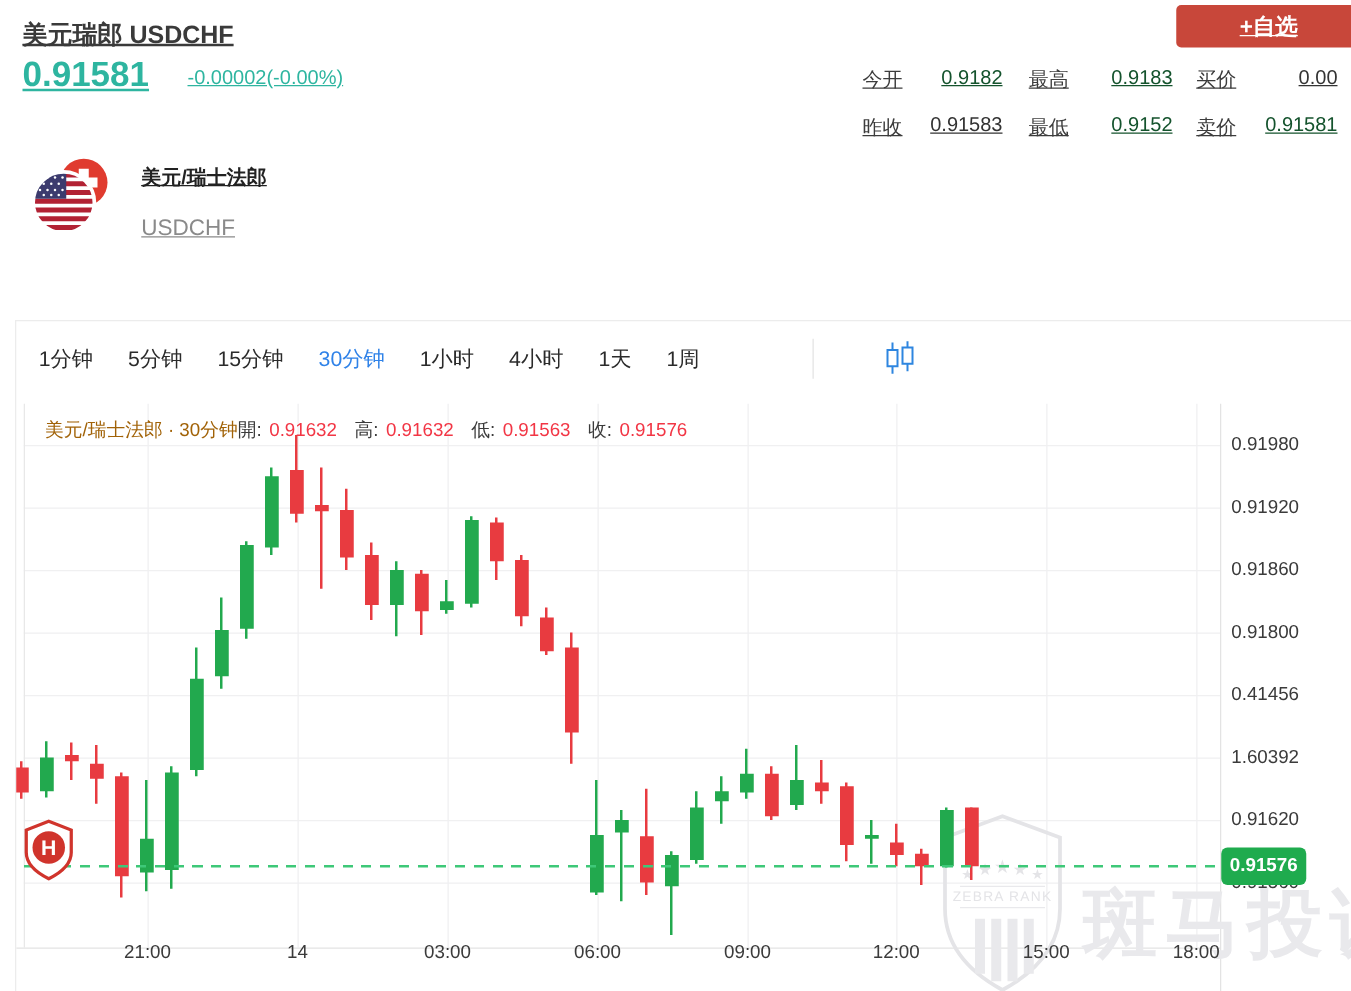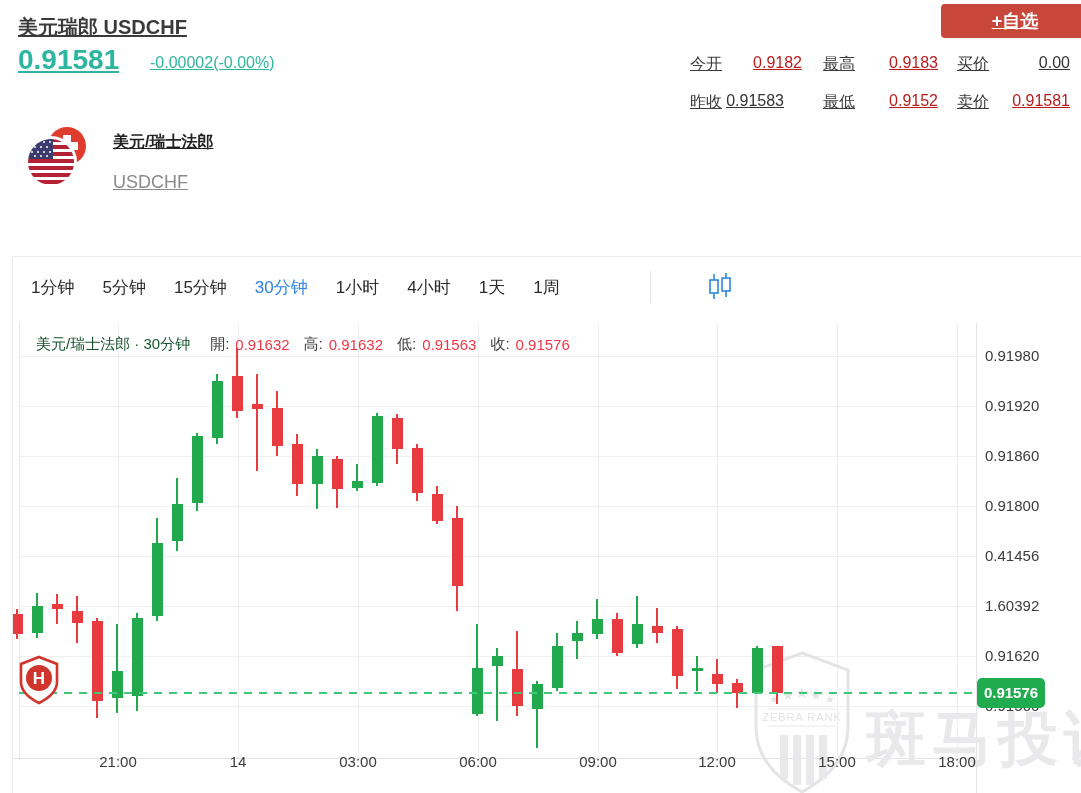--- a/index.html
+++ b/index.html
@@ -10,34 +10,34 @@
   }
   .abs{position:absolute;text-decoration:underline;}
   
   .page-title{left:18px;top:14px;font-size:20px;font-weight:700;color:#3a3a3a;}
   .fav-btn{left:941px;top:4px;width:148px;height:34px;background:#c8473a;color:#fff;
     font-size:18px;font-weight:700;text-align:center;line-height:34px;border-radius:4px;cursor:pointer;}
   .price-big{left:18px;top:44px;font-size:28px;font-weight:700;color:#2eb5a0;}
   .price-chg{left:150px;top:54px;font-size:16px;color:#2eb5a0;}
   .stat{font-size:16px;color:#3c3c3c;white-space:nowrap;}
   .stat.val{text-align:right;}
-  .v-teal{color:#b91c1c;}
+  .v-teal{color:#14532d;}
   .v-dark{color:#333;}
   
   .pair-name{left:113px;top:132px;font-size:16px;font-weight:700;color:#222;}
   .pair-code{left:113px;top:172px;font-size:18px;color:#8a8a8a;}
   
   .card{left:12px;top:256px;width:1069px;height:537px;border:1px solid #ececec;border-bottom:none;overflow:hidden;}
   .tabs{position:absolute;left:18px;top:14px;display:flex;align-items:center;gap:28px;font-size:17px;color:#2b2b2b;}
   .tab{cursor:pointer;}
   .tab.active{color:#2f82e8;}
   .tab-divider{width:1px;height:32px;background:#e3e3e3;margin-left:62px;}
   .kline-icon{margin-left:28px;cursor:pointer;display:flex;}
   .legend{position:absolute;left:23px;top:78px;display:flex;align-items:center;font-size:15px;white-space:nowrap;z-index:6;}
-  .legend .inst{color:#14532d;margin-right:20px;}
+  .legend .inst{color:#a16207;}
   .legend .lb{color:#3b3b3b;margin-left:14px;}
   .legend .vl{color:#f23645;margin-left:6px;}
   
   .grid-h{position:absolute;height:1px;background:#f0f0f1;left:6px;width:957px;}
   .grid-v{position:absolute;width:1px;background:#f0f0f1;top:66px;height:435px;}
   .axis-right{position:absolute;left:963px;top:66px;width:1px;height:471px;background:#e3e3e3;}
   .axis-bottom{position:absolute;left:0;top:501px;width:963px;height:1px;background:#e3e3e3;}
   .ytick{position:absolute;left:972px;font-size:15px;color:#3b3b3b;z-index:5;}
   .xtick{position:absolute;top:496px;font-size:15px;color:#3b3b3b;transform:translateX(-50%);z-index:5;}
   #candles{position:absolute;inset:0;z-index:3;}
@@ -61,21 +61,21 @@
 <div class="abs price-big">0.91581</div>
 <div class="abs price-chg">-0.00002(-0.00%)</div>
 
 <div class="abs stat" style="left:690px;top:54px">今开</div>
 <div class="abs stat val v-teal" style="left:736px;top:54px;width:66px">0.9182</div>
 <div class="abs stat" style="left:823px;top:54px">最高</div>
 <div class="abs stat val v-teal" style="left:866px;top:54px;width:72px">0.9183</div>
 <div class="abs stat" style="left:957px;top:54px">买价</div>
 <div class="abs stat val v-dark" style="left:996px;top:54px;width:74px">0.00</div>
 <div class="abs stat" style="left:690px;top:92px">昨收</div>
-<div class="abs stat val v-dark" style="left:712px;top:92px;width:72px">0.91583</div>
+<div class="abs stat val v-dark" style="left:730px;top:92px;width:72px">0.91583</div>
 <div class="abs stat" style="left:823px;top:92px">最低</div>
 <div class="abs stat val v-teal" style="left:866px;top:92px;width:72px">0.9152</div>
 <div class="abs stat" style="left:957px;top:92px">卖价</div>
 <div class="abs stat val v-teal" style="left:996px;top:92px;width:74px">0.91581</div>
 
 <div class="abs" style="left:26px;top:126px">
   <svg width="62" height="62" viewBox="0 0 62 62">
     <g>
       <circle cx="41" cy="20" r="19" fill="#e03b2f"></circle>
       <rect x="37" y="9" width="8" height="22" fill="#fff"></rect>

